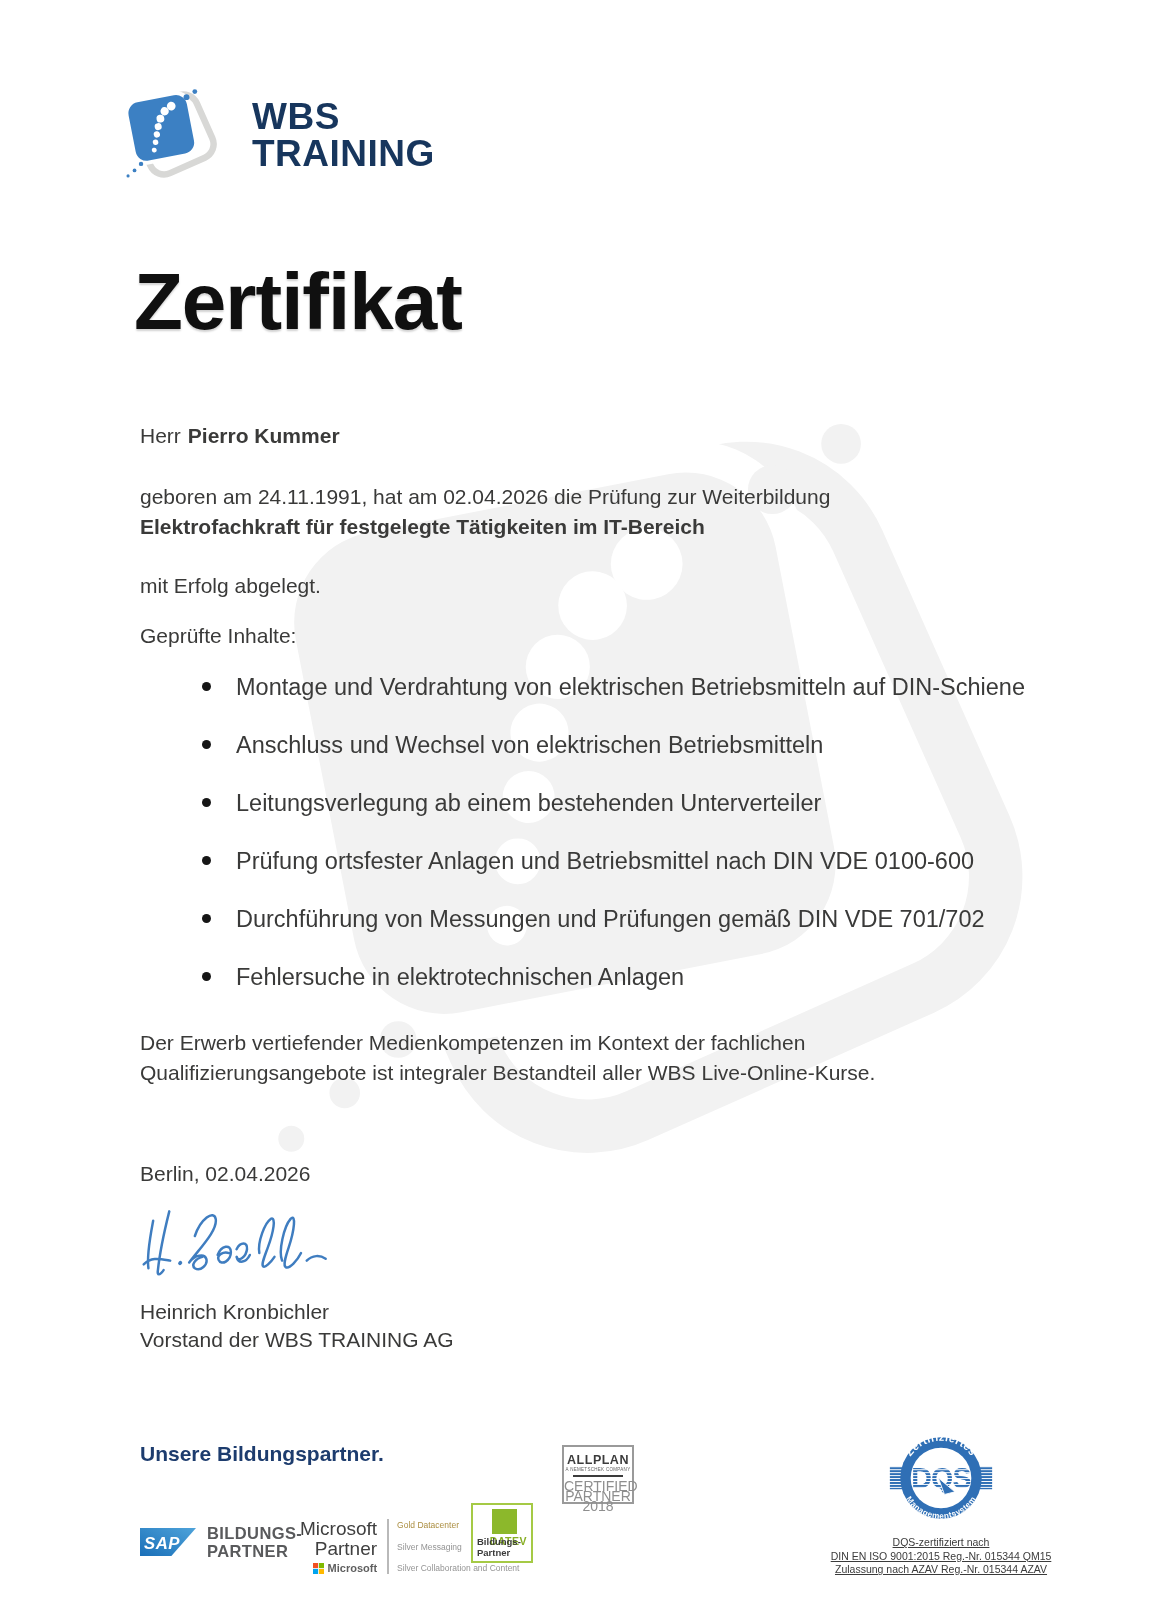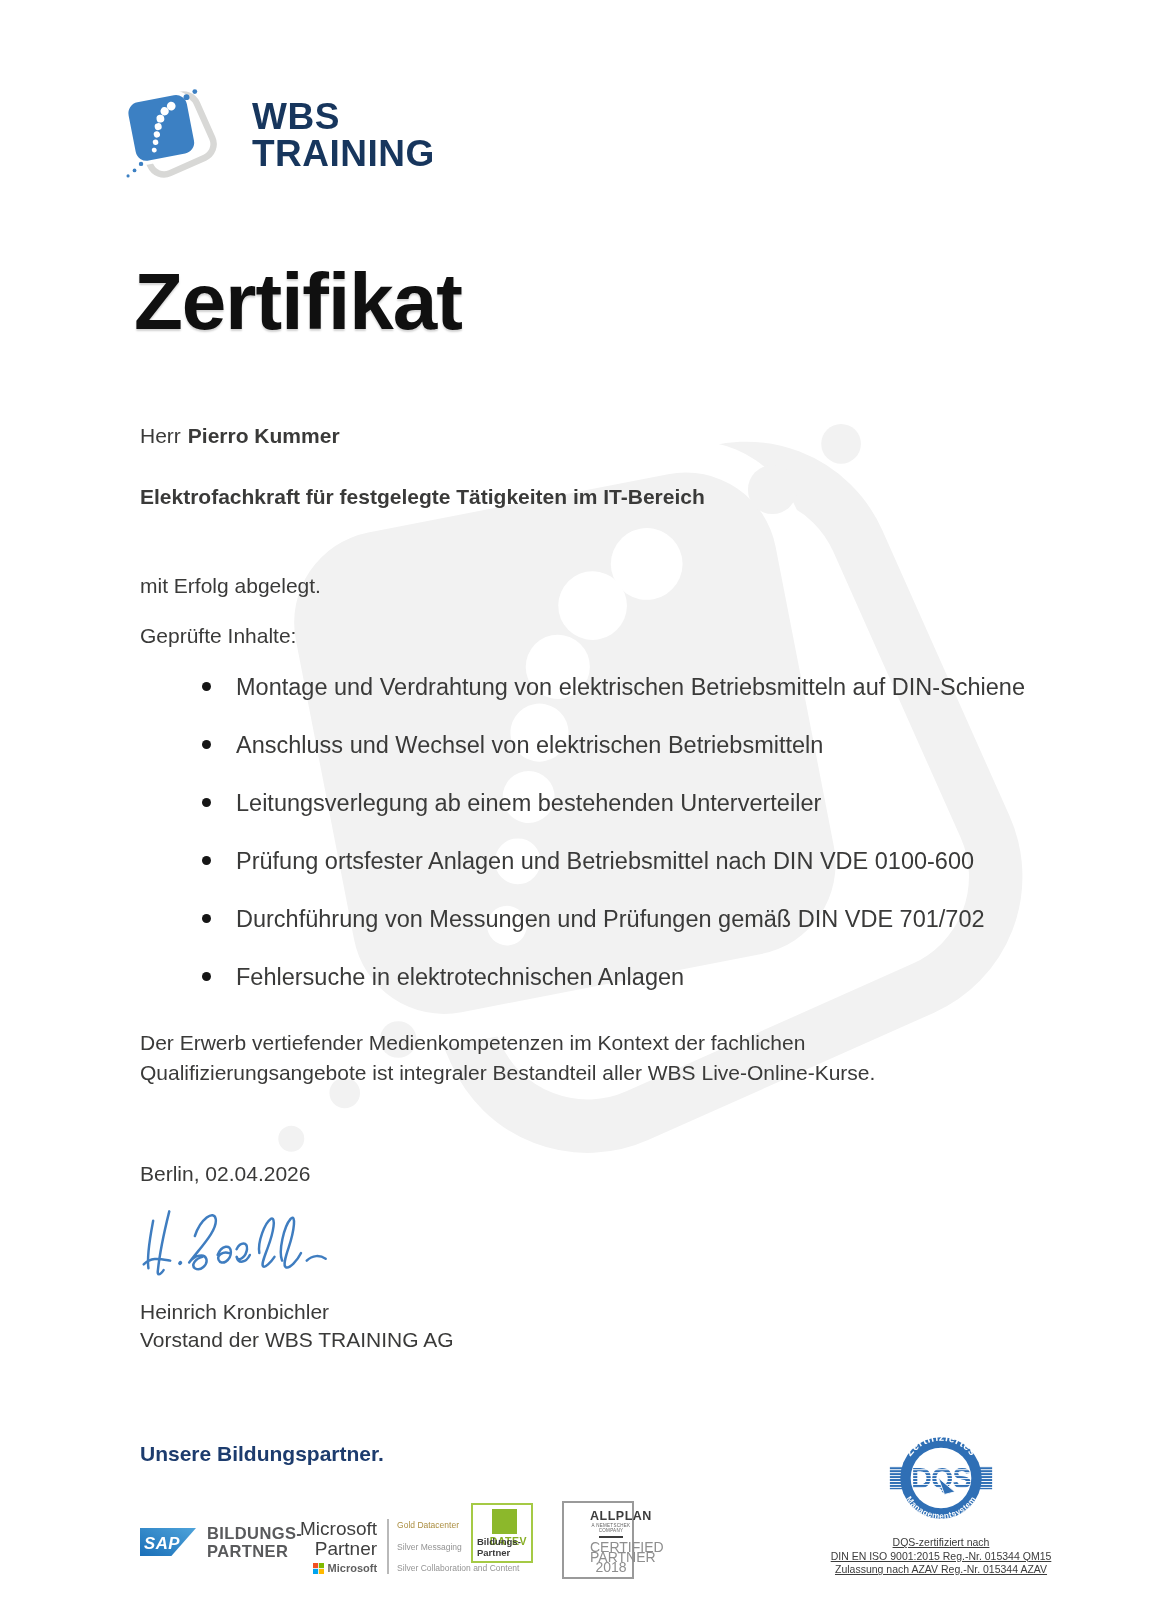--- a/index.html
+++ b/index.html
@@ -43,21 +43,21 @@
   .ms-squares { width:11px; height:11px; margin-right:4px; }
   .ms-brand { font-size:11px; font-weight:bold; color:#5f5f5f; }
   .ms-divider { width:2px; background:#b9b9b9; margin:0 8px 0 10px; }
   .ms-levels { display:flex; flex-direction:column; justify-content:space-between; font-size:8.5px; line-height:12px; color:#949494; }
   .ms-levels .gold { color:#ab8e41; }
   .datev-box { left:471px; top:1503px; width:62px; height:60px; border:2px solid #a5ca45; background:#fff; }
   .datev-box { position:absolute; }
   .datev-square { position:absolute; left:19px; top:4px; width:25px; height:25px; background:#8cb82b; }
   .datev-name { position:absolute; right:4px; top:30px; font-size:10.5px; font-weight:bold; color:#87ae24; letter-spacing:0.5px; }
   .datev-label { position:absolute; left:4px; bottom:3px; font-size:9.5px; font-weight:bold; color:#3b3b3b; line-height:10.5px; }
-  .allplan-box { position:absolute; left:562px; top:1501px; width:72px; height:78px; border:2px solid #9a9a9a; background:#fff; text-align:center;padding-left:26px; }
+  .allplan-box { position:absolute; left:562px; top:1445px; width:72px; height:59px; border:2px solid #9a9a9a; background:#fff; text-align:center; }
   .allplan-name { margin-top:6px; font-size:12.5px; font-weight:bold; color:#3c3c3c; letter-spacing:0.5px; }
   .allplan-sub { font-size:4.5px; color:#606060; letter-spacing:0.3px; }
   .allplan-rule { height:2px; background:#3c3c3c; margin:3px 9px 4px 9px; }
   .allplan-cert { font-size:14px; color:#8e8e8e; line-height:10px; }
   .dqs-block { left:812px; top:1426px; width:258px; text-align:center; }
   .dqs-badge { width:104px; height:104px; }
   .dqs-note { margin-top:2px; font-size:10.5px; line-height:13.5px; color:#3b3b3b;text-decoration:underline; }
 </style>
 </head>
 <body>
@@ -114,20 +114,21 @@
     </div>
   </div>
 
   <h1 class="layer title">Zertifikat</h1>
 
   <p class="layer bodytext salutation">
     <span class="prefix">Herr</span><span class="bold">Pierro Kummer</span>
   </p>
 
   <div class="layer bodytext intro">
+    <div>geboren am 24.11.1991, hat am 02.04.2026 die Prüfung zur Weiterbildung</div>
     <div class="bold">Elektrofachkraft für festgelegte Tätigkeiten im IT-Bereich</div>
   </div>
   <p class="layer bodytext result">mit Erfolg abgelegt.</p>
 
   <p class="layer bodytext inhalte">Geprüfte Inhalte:</p>
   <ul class="layer bullets">
     <li>Montage und Verdrahtung von elektrischen Betriebsmitteln auf DIN-Schiene</li>
     <li>Anschluss und Wechsel von elektrischen Betriebsmitteln</li>
     <li>Leitungsverlegung ab einem bestehenden Unterverteiler</li>
     <li>Prüfung ortsfester Anlagen und Betriebsmittel nach DIN VDE 0100-600</li>

